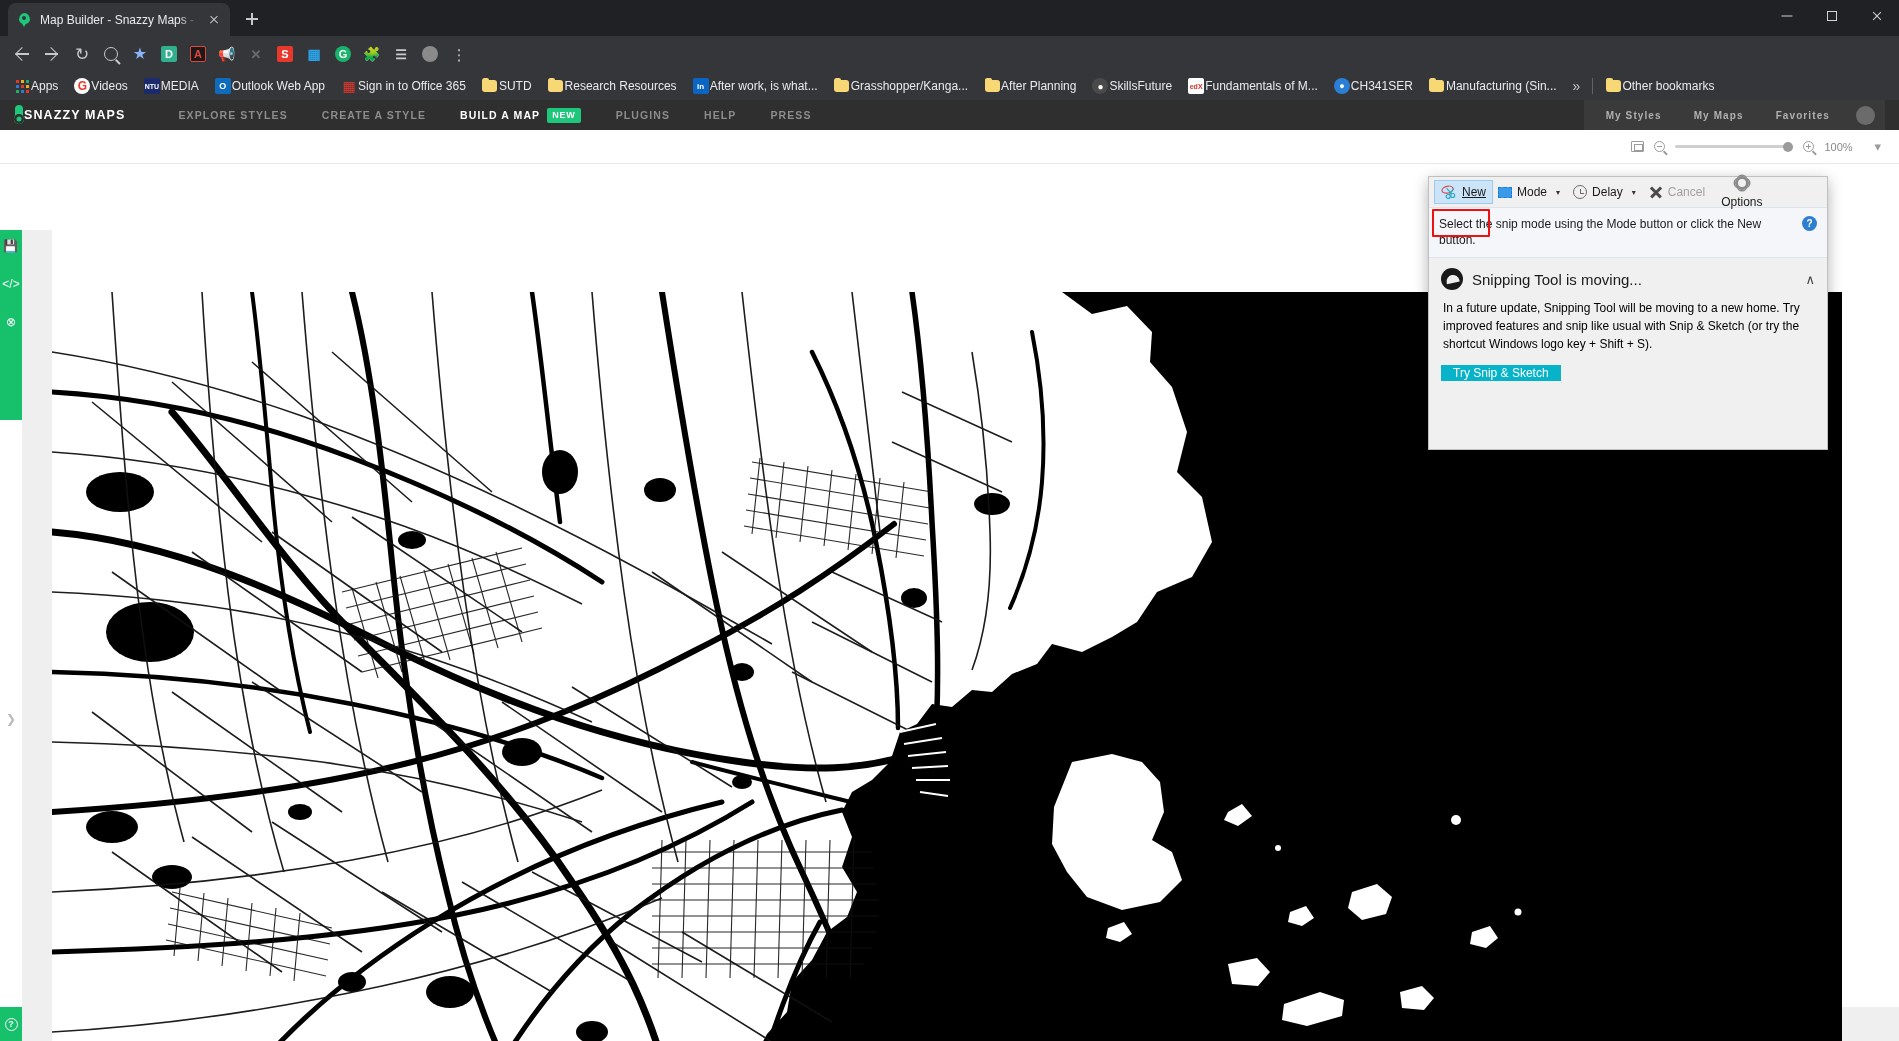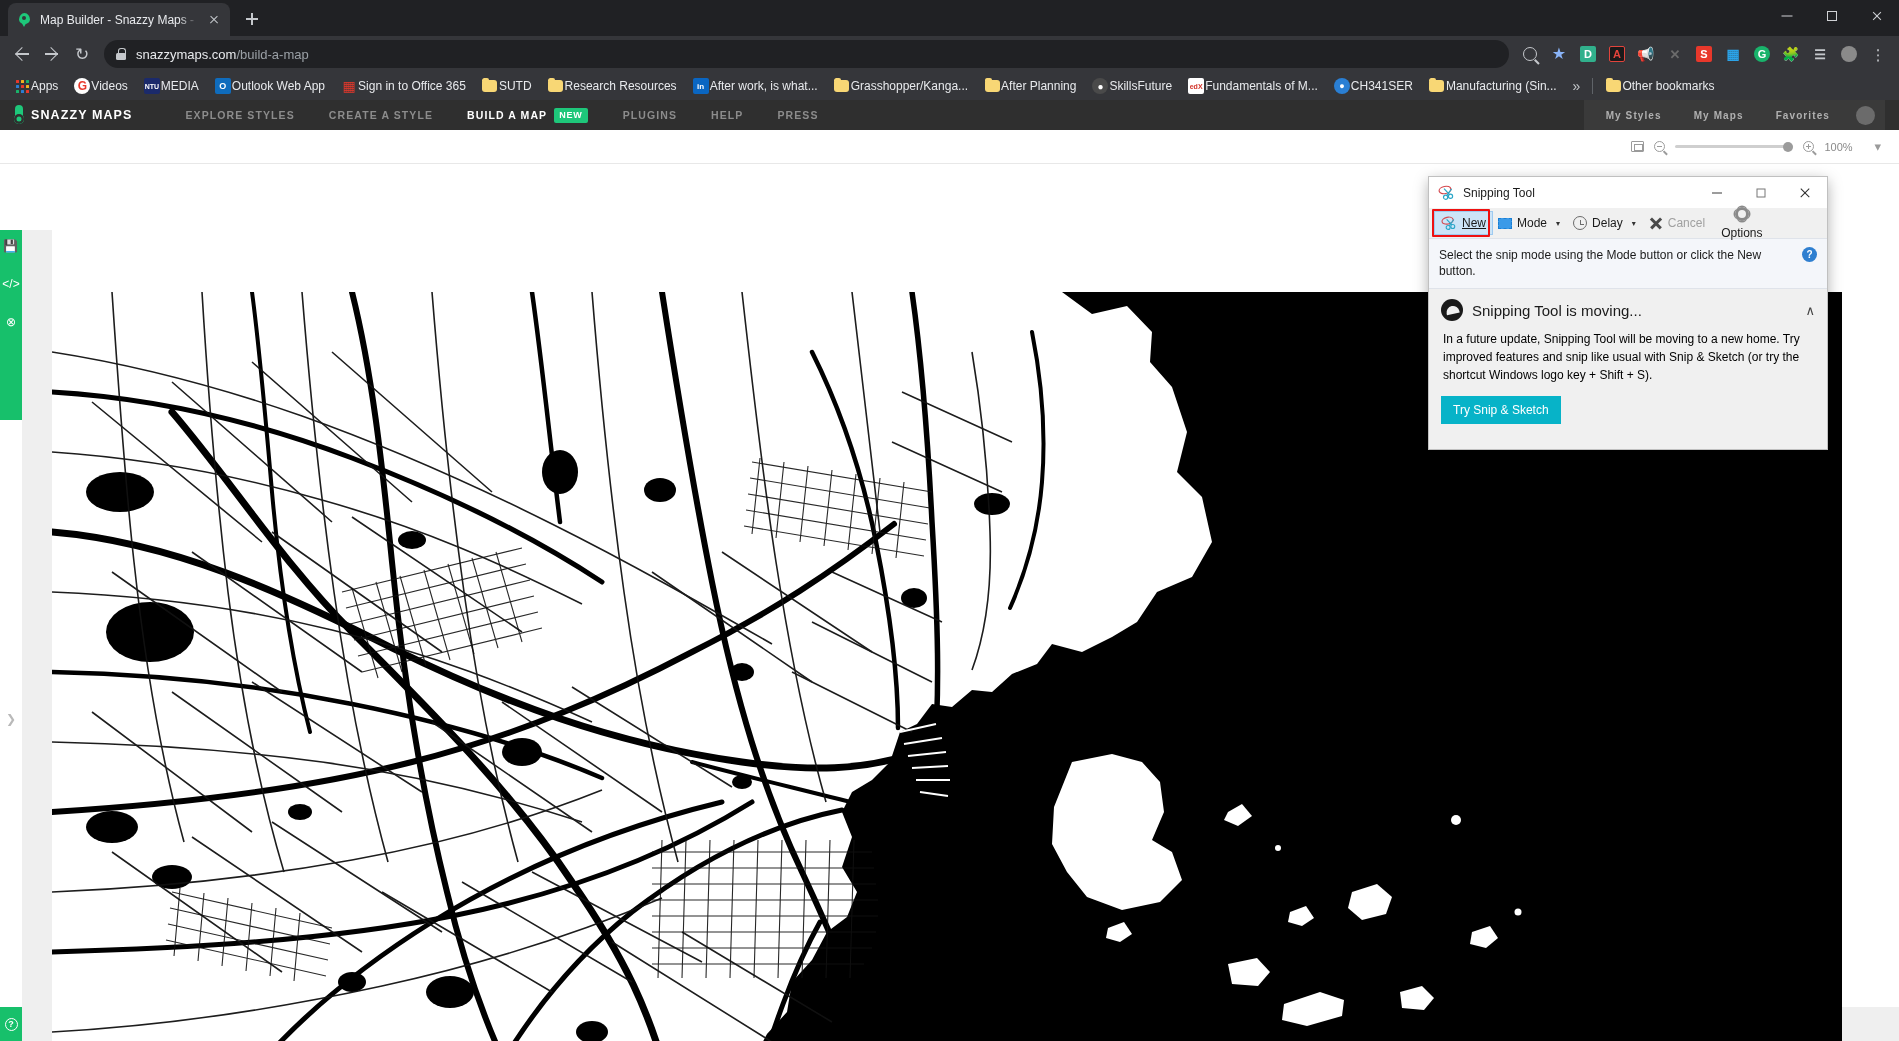--- a/index.html
+++ b/index.html
@@ -96,21 +96,21 @@
   .folder { width:15px;height:12px;background:#f8d775;border-radius:1.5px 3px 3px 3px;position:relative;}
   .folder:before{content:"";position:absolute;left:0;top:-2.5px;width:7px;height:3px;background:#f8d775;border-radius:2px 2px 0 0;}
   .grid9 { display:grid;grid-template-columns:repeat(3,3px);grid-template-rows:repeat(3,3px);gap:2px;}
   .grid9 i{display:block;width:3px;height:3px;border-radius:.5px;}
   .bm-overflow { color:#c5c8cc;font-size:14px;padding:0 8px;cursor:pointer;}
   .bm-divider { width:1px;height:16px;background:#5f6368;margin:0 4px;flex:0 0 1px;}
 
   
   .page { position:absolute; left:0; top:100px; width:1899px; height:941px; background:#fff; overflow:hidden;}
   .snazzy-nav { height:30px; background:#2f2f2f; display:flex; align-items:center; padding:0 14px; gap:0; }
-  .sm-logo { display:flex;align-items:center;gap:7px;margin-right:36px;}
+  .sm-logo { display:flex;align-items:center;margin-right:36px;}
   .sm-pin { width:10px;height:20px;position:relative;}
   .sm-pin:before{content:"";position:absolute;left:1px;top:0;width:8px;height:13px;background:#1ec77a;border-radius:4px 4px 2px 2px;}
   .sm-pin:after{content:"";position:absolute;left:0;top:9px;width:10px;height:10px;background:#1ec77a;border-radius:50%;
     box-shadow: inset 0 0 0 2.5px #2f2f2f, inset 0 0 0 4px #1ec77a;}
   .sm-logo-text { font-size:12.5px;font-weight:bold;color:#fff;letter-spacing:1.1px;}
   .sm-link { font-size:10.5px;letter-spacing:1.1px;color:#8c8c8c;font-weight:bold;padding:0 17px;cursor:pointer;}
   .sm-link.active { color:#fff; }
   .sm-badge { background:#1ec77a;color:#fff;font-size:9px;font-weight:bold;letter-spacing:.8px;
               padding:2.5px 5px;border-radius:2px;margin-left:-10px;}
   .sm-right { margin-left:auto; display:flex; align-items:center; background:#3a3a3a; height:30px; padding:0 6px;}
@@ -192,21 +192,21 @@
 
   .snip-promo { padding:10px 12px 0 12px; }
   .promo-head { display:flex; align-items:center; gap:9px; }
   .promo-logo { width:22px;height:22px;border-radius:50%;background:#1a1a1a;position:relative;flex:0 0 22px;}
   .promo-logo:after{content:"";position:absolute;left:5px;top:7px;width:13px;height:8px;background:#f0f0f0;
                     border-radius:8px 8px 0 0;transform:rotate(-12deg);}
   .promo-title { font-size:15px; color:#1a1a1a; }
   .promo-chev { margin-left:auto; font-size:13px; color:#444; cursor:pointer; }
   .promo-body { font-size:12px; color:#000000; line-height:1.48; margin-top:10px; padding-left:2px;}
   .promo-btn { margin-top:11px; background:#07b3c8; color:#fff; font-size:12px;
-               border:none; padding:7px 12px; cursor:pointer; font-family:"Liberation Sans",sans-serif;}
+               border:none; padding:1px 12px; cursor:pointer; font-family:"Liberation Sans",sans-serif;}
 </style>
 </head>
 <body>
 
 <div id="browser">
 
   <div class="tabstrip">
     <div class="tab">
       <span class="tab-favicon">
           <i class="pin-glyph"></i>
@@ -226,24 +226,20 @@
           <i></i>
           <i></i>
         </div>
     </div>
   </div>
 
   <div class="toolbar">
     <div class="navbtn arrow-l"></div>
     <div class="navbtn arrow-r"></div>
     <div class="navbtn reload">↻</div>
-    <div class="omnibox">
-      <span class="lock"></span>
-      <span class="url"><b>snazzymaps.com</b><span>/build-a-map</span></span>
-    </div>
     <div class="tb-icons">
       <div class="tbi">
           <span class="mag"></span>
         </div>
       <div class="tbi">
           <span class="star">★</span>
         </div>
       <div class="tbi">
           <span class="ext-sq" style="background:#31b08c">D</span>
         </div>
@@ -535,43 +531,20 @@
                    M864,488 L898,488 M868,500 L896,504"></path>
         </g>
 
       </svg>
 
     </div>
   </div>
 
   <div class="snip">
 
-    <div class="snip-title">
-      <span class="snip-ico">
-        <svg viewBox="0 0 17 17" width="17" height="17">
-          <ellipse cx="7" cy="6" rx="6" ry="3.6" fill="none" stroke="#d4494f" stroke-width="1.2" transform="rotate(-12 7 6)"></ellipse>
-          <circle cx="12.5" cy="12.2" r="2.1" fill="none" stroke="#2aa6c8" stroke-width="1.2"></circle>
-          <circle cx="7.6" cy="13.2" r="2.1" fill="none" stroke="#2aa6c8" stroke-width="1.2"></circle>
-          <path d="M11.6 10.6 L6 4.6 M8.6 11.6 L13.6 4.8" stroke="#2aa6c8" stroke-width="1.2" fill="none"></path>
-        </svg>
-      </span>
-      <span class="snip-title-text">Snipping Tool</span>
-      <div class="snip-ctl">
-        <div class="snip-btn sb-min">
-            <i></i>
-          </div>
-        <div class="snip-btn sb-max">
-            <i></i>
-          </div>
-        <div class="snip-btn sb-cls">
-            <i></i>
-            <i></i>
-          </div>
-      </div>
-    </div>
 
     <div class="snip-toolbar">
       <div class="st-item new-btn-bg">
         <span style="width:16px;height:16px;display:inline-block;">
           <svg viewBox="0 0 17 17" width="16" height="16">
             <ellipse cx="7" cy="6" rx="6" ry="3.6" fill="none" stroke="#d4494f" stroke-width="1.2" transform="rotate(-12 7 6)"></ellipse>
             <circle cx="12.5" cy="12.2" r="2.1" fill="none" stroke="#2aa6c8" stroke-width="1.2"></circle>
             <circle cx="7.6" cy="13.2" r="2.1" fill="none" stroke="#2aa6c8" stroke-width="1.2"></circle>
             <path d="M11.6 10.6 L6 4.6 M8.6 11.6 L13.6 4.8" stroke="#2aa6c8" stroke-width="1.2" fill="none"></path>
           </svg>

